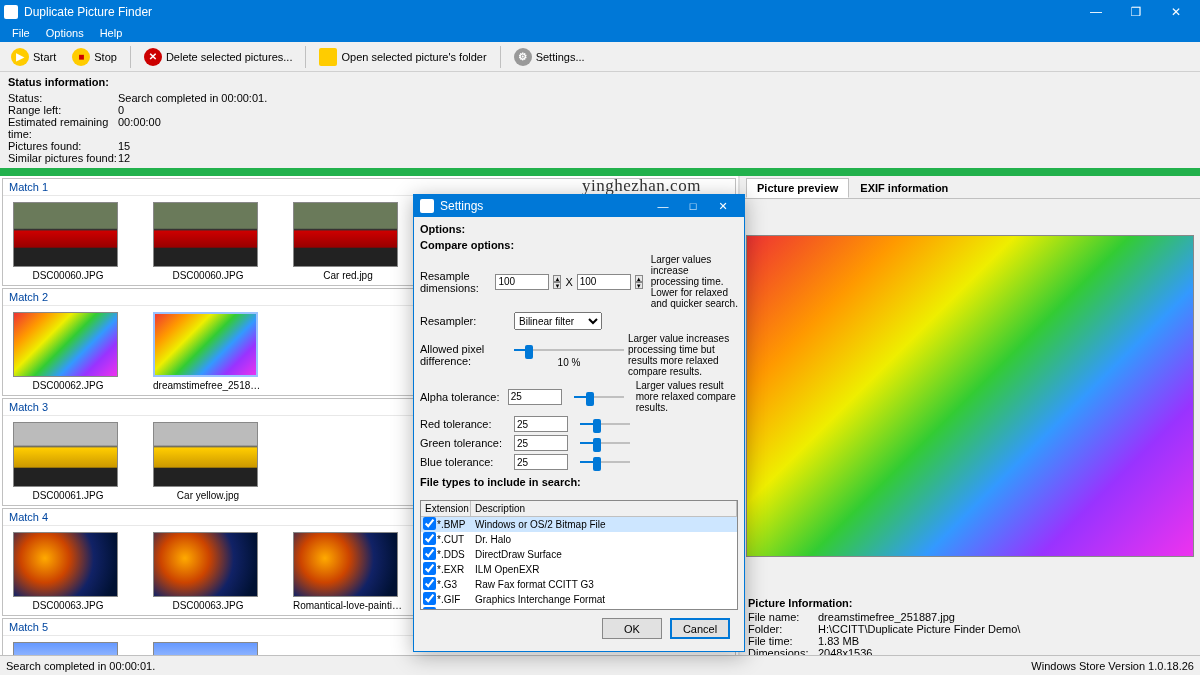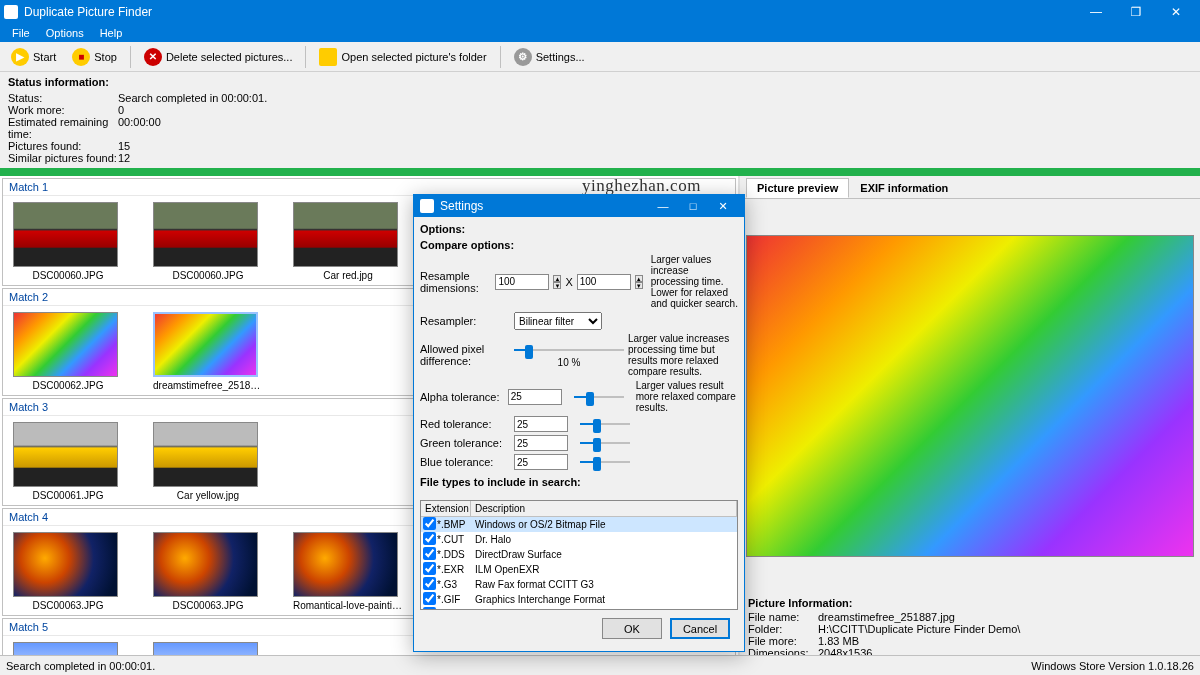--- a/index.html
+++ b/index.html
@@ -156,21 +156,21 @@
   </div>
 </div>
 
 <div class="statusinfo">
   <div class="hdr">Status information:</div>
   <div class="row">
       <div class="lbl">Status:</div>
       <div>Search completed in 00:00:01.</div>
     </div>
   <div class="row">
-      <div class="lbl">Work more:</div>
+      <div class="lbl">Range left:</div>
       <div>0</div>
     </div>
   <div class="row">
       <div class="lbl">Estimated remaining time:</div>
       <div>00:00:00</div>
     </div>
   <div class="row">
       <div class="lbl">Pictures found:</div>
       <div>15</div>
     </div>
@@ -271,21 +271,21 @@
       <div class="hdr">Picture Information:</div>
       <div class="row">
           <div class="lbl">File name:</div>
           <div>dreamstimefree_251887.jpg</div>
         </div>
       <div class="row">
           <div class="lbl">Folder:</div>
           <div>H:\CCITT\Duplicate Picture Finder Demo\</div>
         </div>
       <div class="row">
-          <div class="lbl">File more:</div>
+          <div class="lbl">File time:</div>
           <div>1.83 MB</div>
         </div>
       <div class="row">
           <div class="lbl">Dimensions:</div>
           <div>2048x1536</div>
         </div>
     </div>
   </div>
 </div>
 

